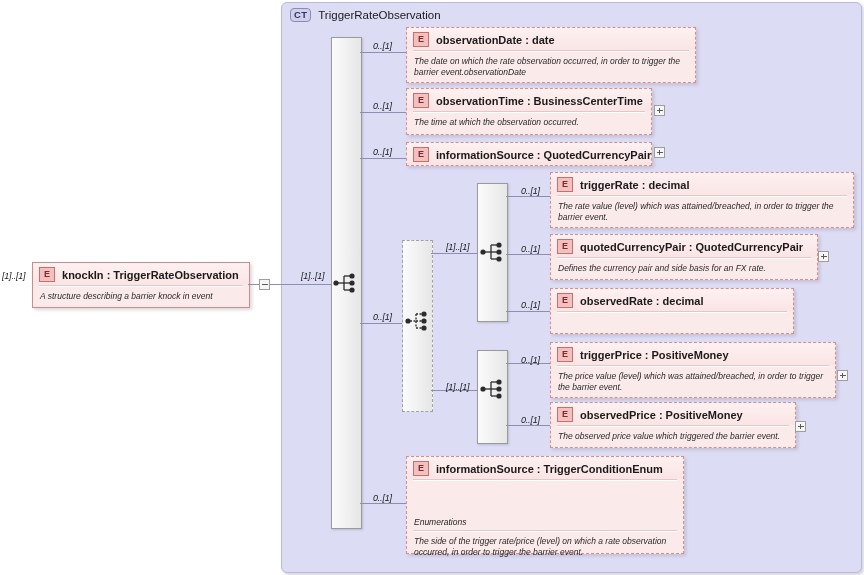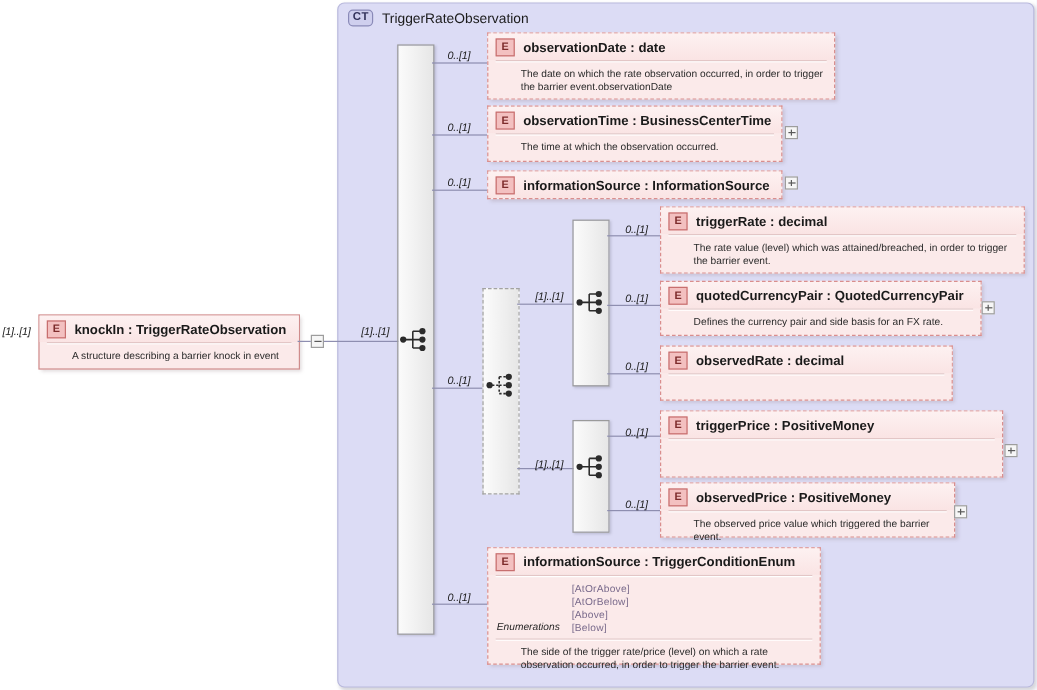--- a/index.html
+++ b/index.html
@@ -16,21 +16,21 @@
   .ct-box{
     position:absolute;
     background:#dcdcf5;
     border:1px solid #b9b9dd;
     border-radius:6px;
     box-shadow:2px 2px 3px rgba(120,120,140,.30);
   }
   .ct-head{
     position:absolute;
     left:8px;top:5px;
-    display:flex;align-items:flex-end;gap:7px;
+    display:flex;align-items:center;gap:7px;
   }
   .ct-badge{
     display:inline-block;
     border:1px solid #8a8ab8;
     border-radius:4px;
     background:#cfcfee;
     color:#33335c;
     font-size:9.5px;
     font-weight:bold;
     letter-spacing:.3px;
@@ -83,24 +83,24 @@
     font-weight:bold;
     line-height:9px;
     padding:2px 4px;
   }
   .el-name{
     font-size:11px;font-weight:bold;color:#1a1a1a;white-space:nowrap;
   }
   .el-sep{height:1px;background:#ffffff;border-top:1px solid #e3c6c6;margin:0 6px;}
   .el-doc{
     font-size:8.5px;
+    font-style:italic;
     color:#2a2a2a;
     line-height:10.5px;
     padding:4px 7px 5px 7px;
-    margin-left:20px;
   }
   .enum-row{
     display:flex;
     padding:4px 7px 3px 7px;
     gap:10px;
   }
   .enum-label{
     font-size:8.5px;font-style:italic;color:#1e1e1e;white-space:nowrap;margin-top:32px;
   }
   .enum-list{display:flex;flex-direction:column;gap:0px;}
@@ -202,21 +202,21 @@
     </div>
     <div class="el-sep"></div>
     <div class="el-doc">The time at which the observation occurred.</div>
   </div>
   <div class="card" style="left:373px;top:101px;">0..[1]</div>
   <div class="btn-pm plus" style="left:654px;top:105px;"></div>
 
   <div class="el" style="left:406px;top:142px;width:244px;height:22px;">
     <div class="el-head">
       <span class="e-badge">E</span>
-      <span class="el-name">informationSource : InformationSource</span>
+      <span class="el-name">informationSource : QuotedCurrencyPair</span>
     </div>
   </div>
   <div class="card" style="left:373px;top:147px;">0..[1]</div>
   <div class="btn-pm plus" style="left:654px;top:147px;"></div>
 
   <div class="bar dashed" style="left:402px;top:240px;width:29px;height:170px;"></div>
   <div class="grp-icon" style="left:405px;top:310px;">
     <svg width="26" height="22" viewBox="0 0 26 22">
       <circle cx="3" cy="11" r="2.6" fill="#2b2b2b"></circle>
       <line x1="5" y1="11" x2="11" y2="11" stroke="#2b2b2b" stroke-width="1.3" stroke-dasharray="2,1.5"></line>
@@ -302,20 +302,21 @@
 
   <div class="ln h" style="left:506px;top:363px;width:44px;"></div>
   <div class="ln h" style="left:506px;top:425px;width:44px;"></div>
 
   <div class="el" style="left:550px;top:342px;width:284px;height:54px;">
     <div class="el-head">
       <span class="e-badge">E</span>
       <span class="el-name">triggerPrice : PositiveMoney</span>
     </div>
     <div class="el-sep"></div>
+    <div class="el-doc">The price value (level) which was attained/breached, in order to trigger the barrier event.</div>
   </div>
   <div class="card" style="left:521px;top:355px;">0..[1]</div>
   <div class="btn-pm plus" style="left:837px;top:370px;"></div>
 
   <div class="el" style="left:550px;top:402px;width:244px;height:44px;">
     <div class="el-head">
       <span class="e-badge">E</span>
       <span class="el-name">observedPrice : PositiveMoney</span>
     </div>
     <div class="el-sep"></div>
@@ -325,25 +326,19 @@
   <div class="btn-pm plus" style="left:795px;top:421px;"></div>
 
   <div class="el" style="left:406px;top:456px;width:276px;height:96px;">
     <div class="el-head">
       <span class="e-badge">E</span>
       <span class="el-name">informationSource : TriggerConditionEnum</span>
     </div>
     <div class="el-sep"></div>
     <div class="enum-row">
       <span class="enum-label">Enumerations</span>
-      <span class="enum-list">
-        <span class="enum-item">[AtOrAbove]</span>
-        <span class="enum-item">[AtOrBelow]</span>
-        <span class="enum-item">[Above]</span>
-        <span class="enum-item">[Below]</span>
-      </span>
     </div>
     <div class="el-sep"></div>
     <div class="el-doc">The side of the trigger rate/price (level) on which a rate observation occurred, in order to trigger the barrier event.</div>
   </div>
   <div class="card" style="left:373px;top:493px;">0..[1]</div>
 
 </div>
 
 </body></html>

